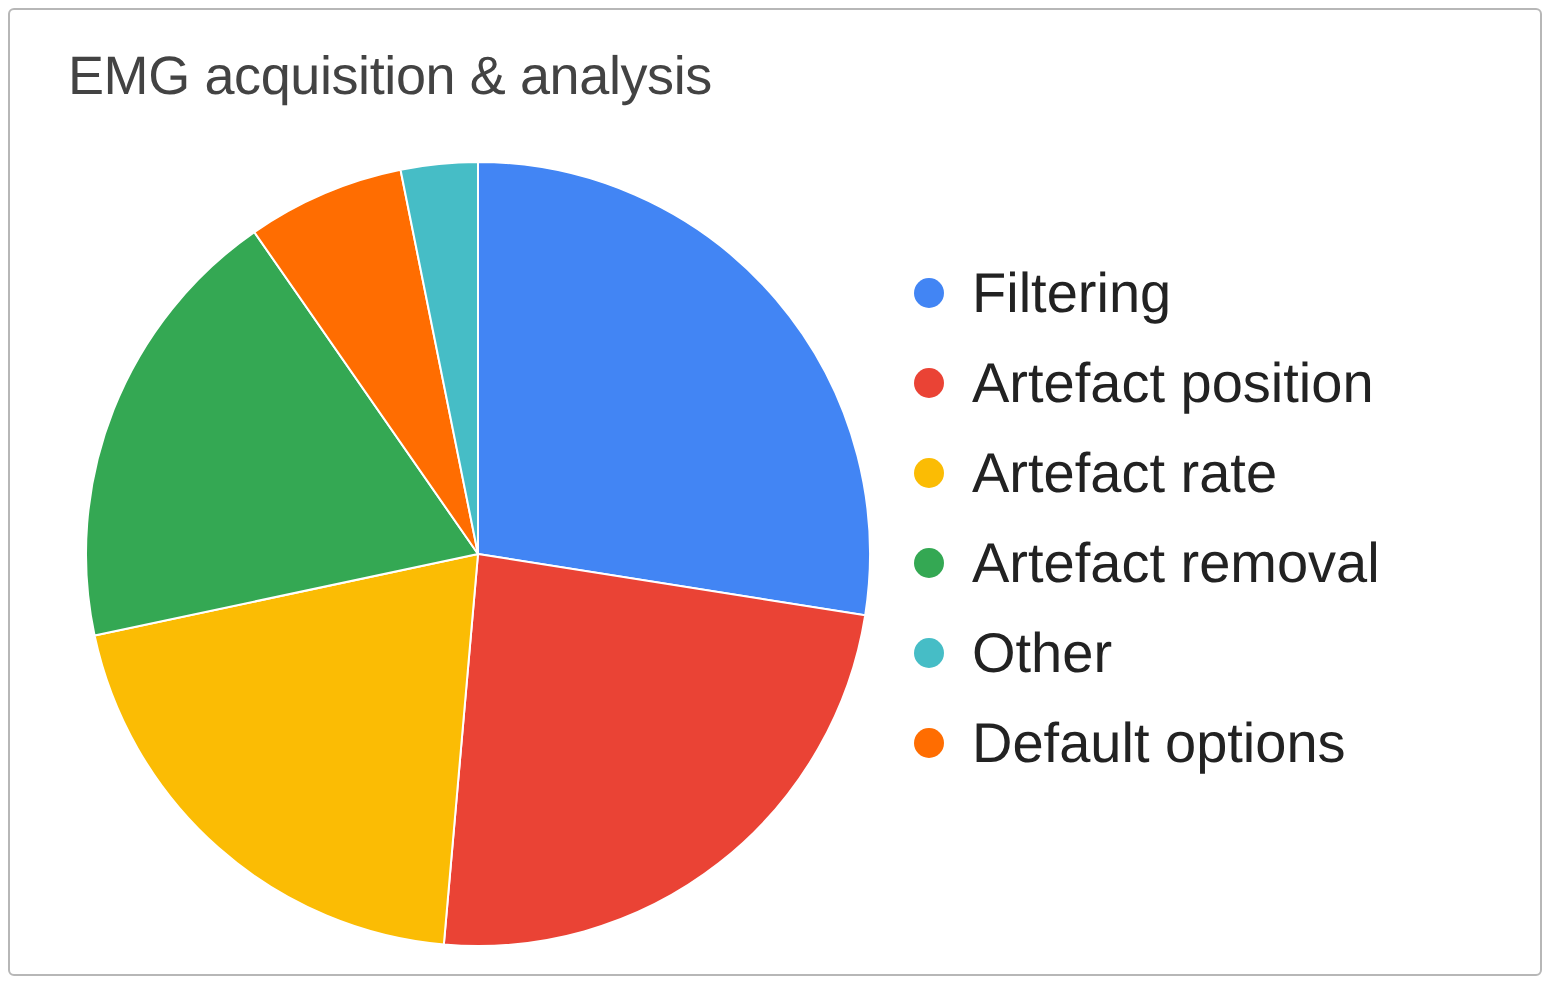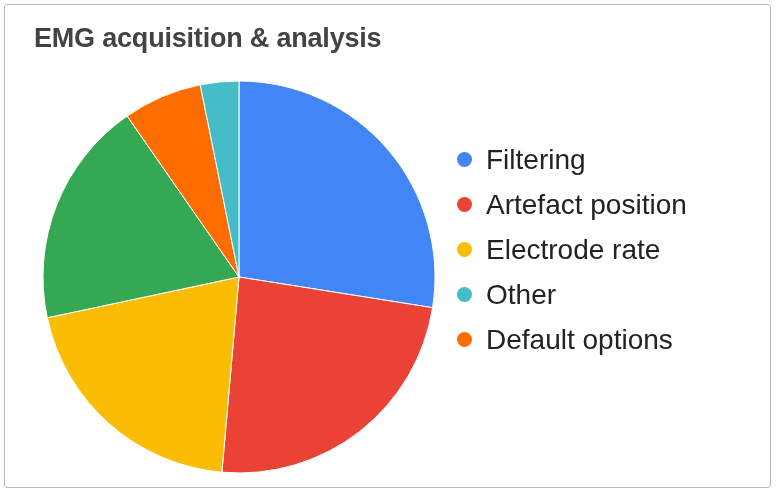--- a/index.html
+++ b/index.html
@@ -23,41 +23,41 @@
     border: 1px solid #b7b7b7;
     border-radius: 3px;
     box-sizing: border-box;
     overflow: hidden;
   }
   #chart-title {
     position: absolute;
     left: 29px;
     top: 18px;
     font-size: 27px;
-    font-weight: bold;
+    font-weight: normal;
     color: #434343;
     letter-spacing: -0.2px;
     white-space: nowrap;
   }
   #pie-wrap {
     position: absolute;
     left: 34px;
     top: 72px;
     width: 400px;
     height: 400px;
   }
   #pie-svg {
     display: block;
     width: 400px;
     height: 400px;
   }
   #legend {
     position: absolute;
     left: 452px;
-    top: 132px;
+    top: 119px;
     width: 300px;
   }
   .legend-item {
     display: flex;
     align-items: center;
     height: 45px;
   }
   .legend-dot {
     width: 15px;
     height: 15px;
@@ -96,21 +96,25 @@
       <div class="legend-item">
         <span class="legend-dot" style="background: rgb(66, 133, 244);"></span>
         <span class="legend-label">Filtering</span>
       </div>
       <div class="legend-item">
         <span class="legend-dot" style="background: rgb(234, 67, 53);"></span>
         <span class="legend-label">Artefact position</span>
       </div>
       <div class="legend-item">
         <span class="legend-dot" style="background: rgb(251, 188, 4);"></span>
-        <span class="legend-label">Electrode rate</span>
+        <span class="legend-label">Artefact rate</span>
+      </div>
+      <div class="legend-item">
+        <span class="legend-dot" style="background: rgb(52, 168, 83);"></span>
+        <span class="legend-label">Artefact removal</span>
       </div>
       <div class="legend-item">
         <span class="legend-dot" style="background: rgb(70, 189, 198);"></span>
         <span class="legend-label">Other</span>
       </div>
       <div class="legend-item">
         <span class="legend-dot" style="background: rgb(255, 109, 1);"></span>
         <span class="legend-label">Default options</span>
       </div>
     </div>

